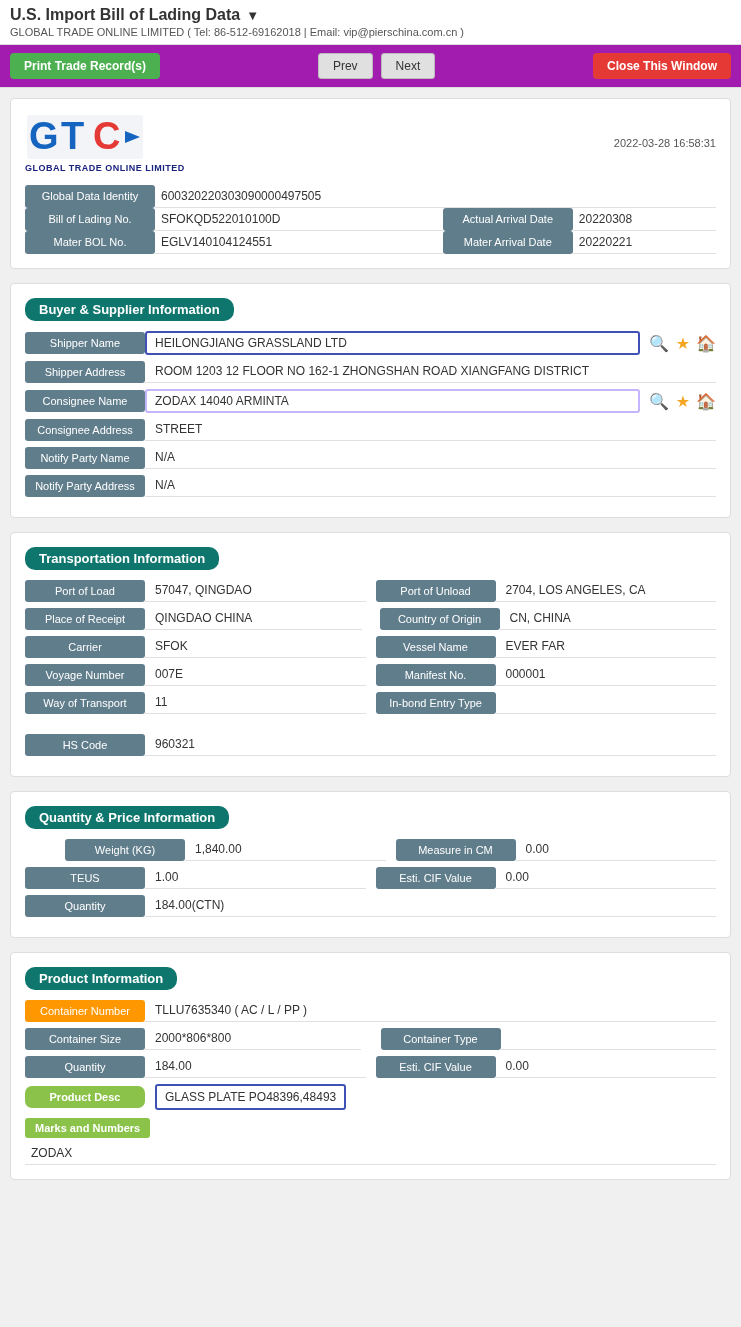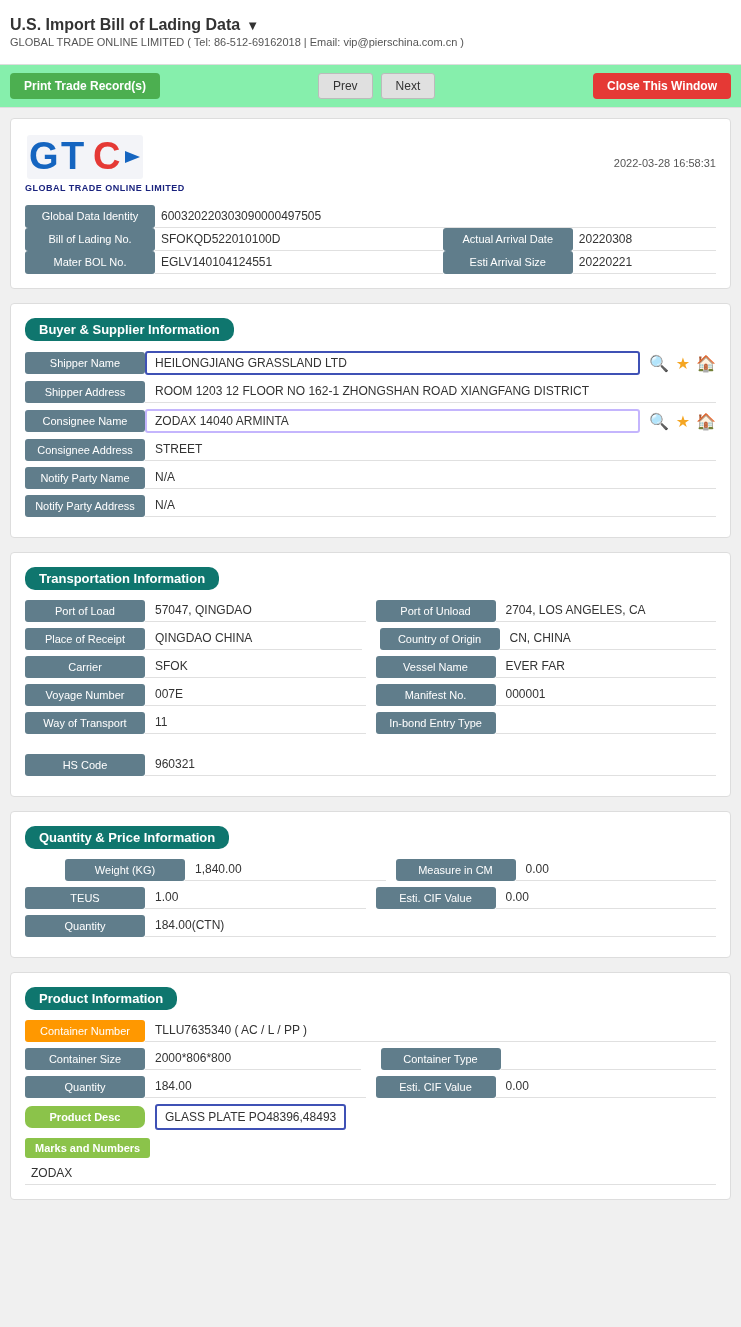--- a/index.html
+++ b/index.html
@@ -1,22 +1,22 @@
 <!DOCTYPE html>
 <html><head>
   <meta charset="utf-8">
   <style>
     * { box-sizing: border-box; margin: 0; padding: 0; }
     body { font-family: Arial, sans-serif; font-size: 12px; background: #f0f0f0; color: #333; width: 741px; }
     
-    .top-bar { background: #fff; padding: 16px 10px; border-bottom: 1px solid #ddd; }
+    .top-bar { background: #fff; padding: 6px 10px; border-bottom: 1px solid #ddd; }
     .top-title { font-size: 16px; font-weight: bold; color: #333; display: flex; align-items: center; gap: 6px; }
     .top-subtitle { font-size: 11px; color: #555; margin-top: 2px; }
     
-    .toolbar { background: #86efac; padding: 8px 10px; display: flex; align-items: center; justify-content: space-between; border-bottom: 1px solid #ddd; }
+    .toolbar { background: #a21caf; padding: 8px 10px; display: flex; align-items: center; justify-content: space-between; border-bottom: 1px solid #ddd; }
     .btn-print { background: #4caf50; color: #fff; border: none; padding: 6px 14px; border-radius: 4px; cursor: pointer; font-size: 12px; font-weight: bold; }
     .btn-nav { background: #e0e0e0; color: #333; border: 1px solid #bbb; padding: 5px 14px; border-radius: 3px; cursor: pointer; font-size: 12px; margin: 0 2px; }
     .btn-close { background: #e53935; color: #fff; border: none; padding: 6px 14px; border-radius: 4px; cursor: pointer; font-size: 12px; font-weight: bold; }
     .nav-center { display: flex; align-items: center; gap: 4px; }
     
     .content { padding: 10px; }
     
     .record-card { background: #fff; border: 1px solid #ddd; border-radius: 4px; margin-bottom: 14px; padding: 14px; }
     
     .logo-area { display: flex; justify-content: space-between; align-items: center; margin-bottom: 12px; }
@@ -104,21 +104,21 @@
       </tr>
       <tr>
         <td class="label-cell">Bill of Lading No.</td>
         <td class="value-cell">SFOKQD522010100D</td>
         <td class="label-cell">Actual Arrival Date</td>
         <td class="value-cell">20220308</td>
       </tr>
       <tr>
         <td class="label-cell">Mater BOL No.</td>
         <td class="value-cell">EGLV140104124551</td>
-        <td class="label-cell">Esti Arrival Size</td>
+        <td class="label-cell">Mater Arrival Date</td>
         <td class="value-cell">20220221</td>
       </tr>
     </tbody>
       </table>
   </div>
 
   <div class="section-card">
     <div class="section-header">Buyer &amp; Supplier Information</div>
 
     

